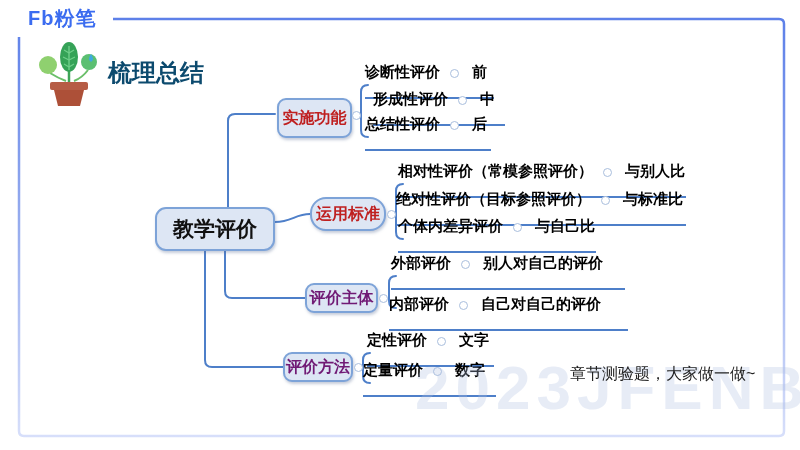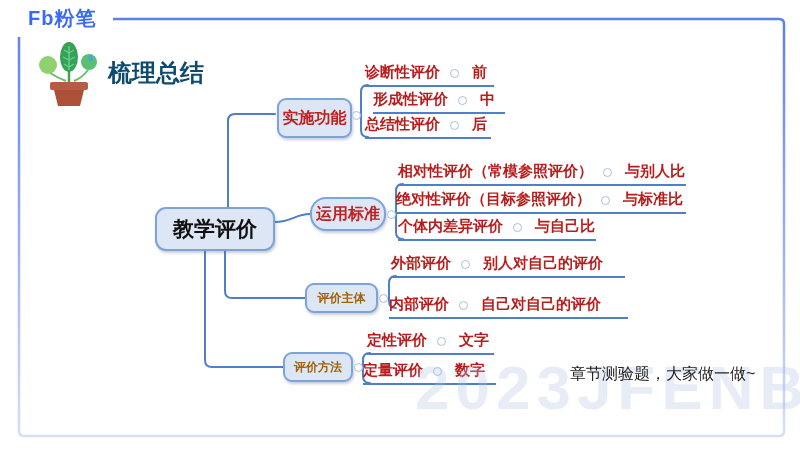--- a/index.html
+++ b/index.html
@@ -15,36 +15,36 @@
   
   .node{
     display:flex;align-items:center;justify-content:center;
     background:#dde6f4;border:2px solid #7da3d8;border-radius:9px;
     font-weight:bold;white-space:nowrap;
     box-shadow:1px 2px 3px rgba(90,110,150,.35);
     box-sizing:border-box;
   }
   .root-node{left:155px;top:207px;width:120px;height:44px;font-size:21px;color:#111;border-radius:11px;}
   .branch-red{color:#bf2020;font-size:16px;}
-  .branch-dark{color:#a16207;font-size:12px;}
+  .branch-dark{color:#701a75;font-size:16px;}
   .b1{left:277px;top:98px;width:75px;height:40px;}
   .b2{left:310px;top:197px;width:76px;height:34px;border-radius:16px;}
   .b3{left:305px;top:283px;width:73px;height:30px;}
   .b4{left:283px;top:352px;width:70px;height:30px;}
   
   .node-dot{
     width:7px;height:7px;border:1.5px solid #a9bedd;background:#fff;
     border-radius:50%;box-sizing:content-box;
   }
   
   .sub-row{
     display:flex;align-items:center;
-    height:21px;padding-bottom:2px;
+    height:21px;padding-bottom:14px;
     border-bottom:2px solid #4e7fc9;
-    font-size:15px;font-weight:bold;color:#b91c1c;
+    font-size:15px;font-weight:bold;color:#000000;
     white-space:nowrap;box-sizing:content-box;
   }
   .sub-row .dot{
     width:7px;height:7px;border:1.5px solid #a9bedd;background:#fff;
     border-radius:50%;margin:2px 13px 0 10px;flex:none;
   }
   
   .note{left:570px;top:364px;font-size:16px;color:#222;}
   .watermark{
     left:415px;top:352px;font-size:62px;font-weight:bold;

